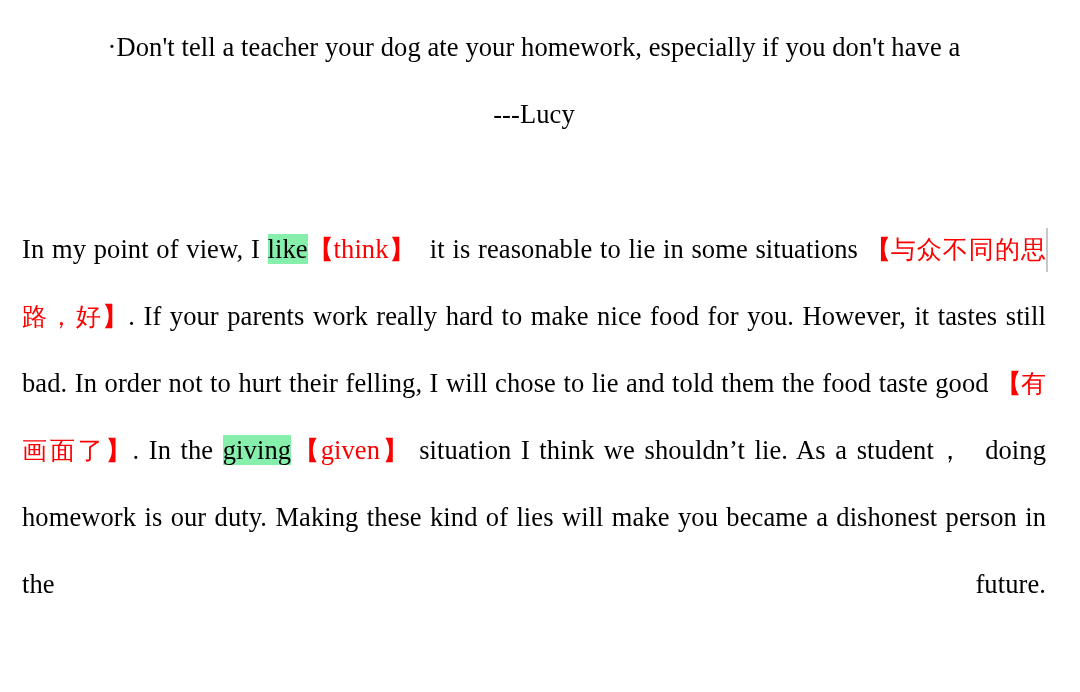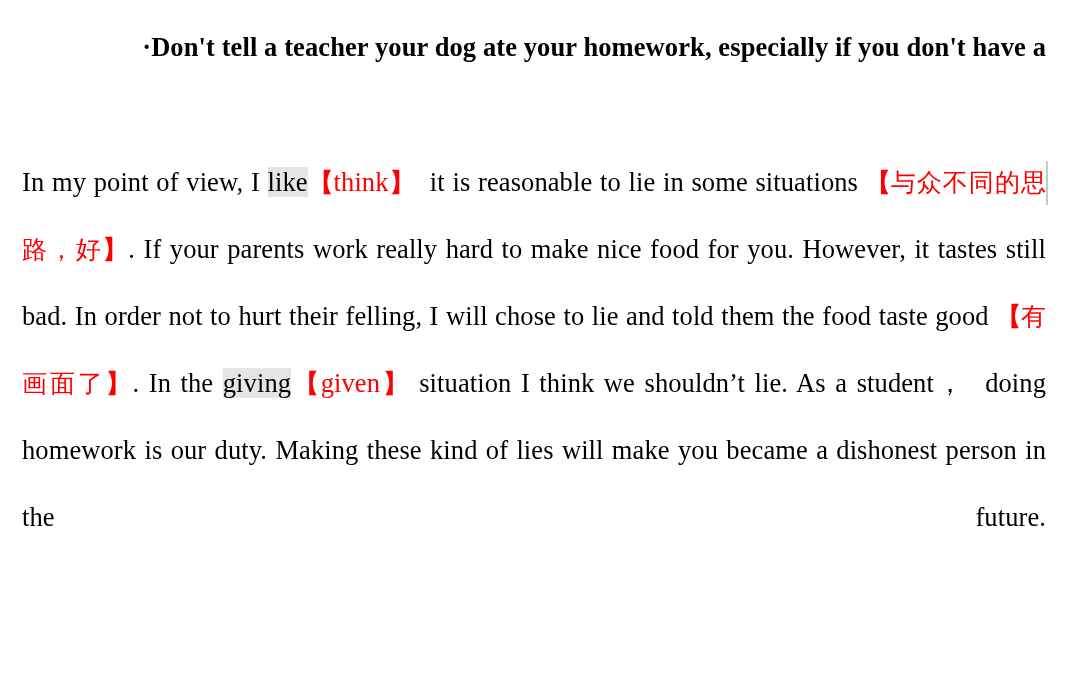--- a/index.html
+++ b/index.html
@@ -30,22 +30,21 @@
     line-height: 67px;
     letter-spacing: 0.1px;
     white-space: pre-wrap;
   }
 
   
   .quote-block {
     padding-top: 14px;
   }
   .quote-block .doc-line {
-    text-align: right;
-    font-weight: bold;
+    text-align: center;
   }
 
   
   .blank-line {
     height: 68px;
   }
 
   
   .essay {
     position: relative;
@@ -53,21 +52,21 @@
   .essay .doc-line {
     text-align: justify;
     text-align-last: left;
   }
   .essay .doc-line.justified {
     text-align-last: justify;
   }
 
   
   .hl {
-    background: #e5e5e5;
+    background: #86efac;
   }
   .correction {
     color: #ff0000;
   }
   .cn {
     font-family: "DejaVu Sans", "Liberation Sans", sans-serif;
     font-size: 25px;
   }
   .bracket {
     font-family: "DejaVu Sans", "Liberation Sans", sans-serif;
@@ -83,20 +82,21 @@
     background: #c8c8c8;
   }
 </style>
 </head>
 <body>
 
 <div class="page">
 
   <div class="quote-block">
     <div class="doc-line">·Don't tell a teacher your dog ate your homework, especially if you don't have a</div>
+    <div class="doc-line">---Lucy</div>
   </div>
 
   <div class="blank-line"></div>
 
   <div class="essay">
 
     <div class="doc-line justified"><span>In my point of view, I </span><span class="hl">like</span><span class="correction bracket">【</span><span class="correction">think</span><span class="correction bracket">】</span><span>  it is reasonable to lie in some situations </span><span class="correction bracket">【</span><span class="correction cn">与众不同的思路，好</span><span class="correction bracket">】</span><span>. If your parents work really hard to make nice food for you. However, it tastes still bad. In order not to hurt their felling, I will chose to lie and told them the food taste good </span><span class="correction bracket">【</span><span class="correction cn">有画面了</span><span class="correction bracket">】</span><span>. In the </span><span class="hl">giving</span><span class="correction bracket">【</span><span class="correction">given</span><span class="correction bracket">】</span><span> situation I think we shouldn’t lie. As a student，</span><span>  doing homework is our duty. Making these kind of lies will make you became a dishonest person in the future.</span></div>
 
     <div class="caret" style="left: 1024px; top: 12px; height: 44px;"></div>
   </div>

